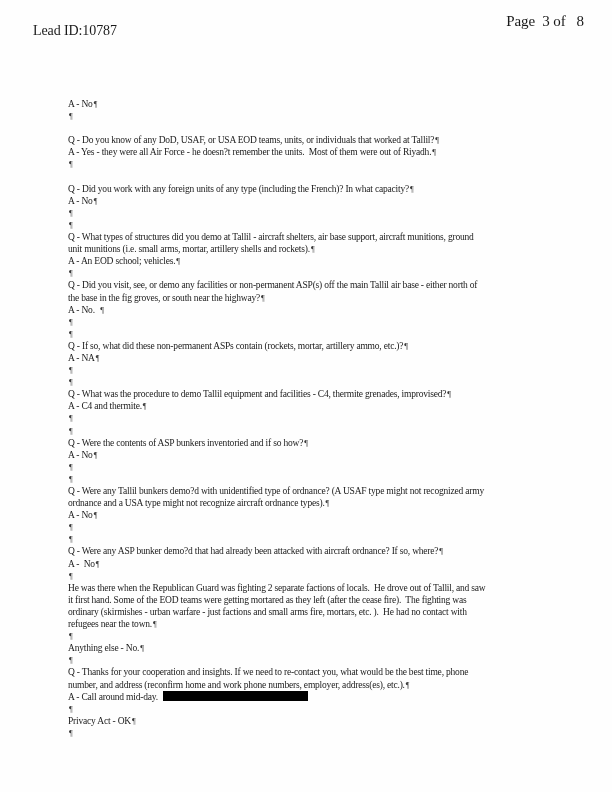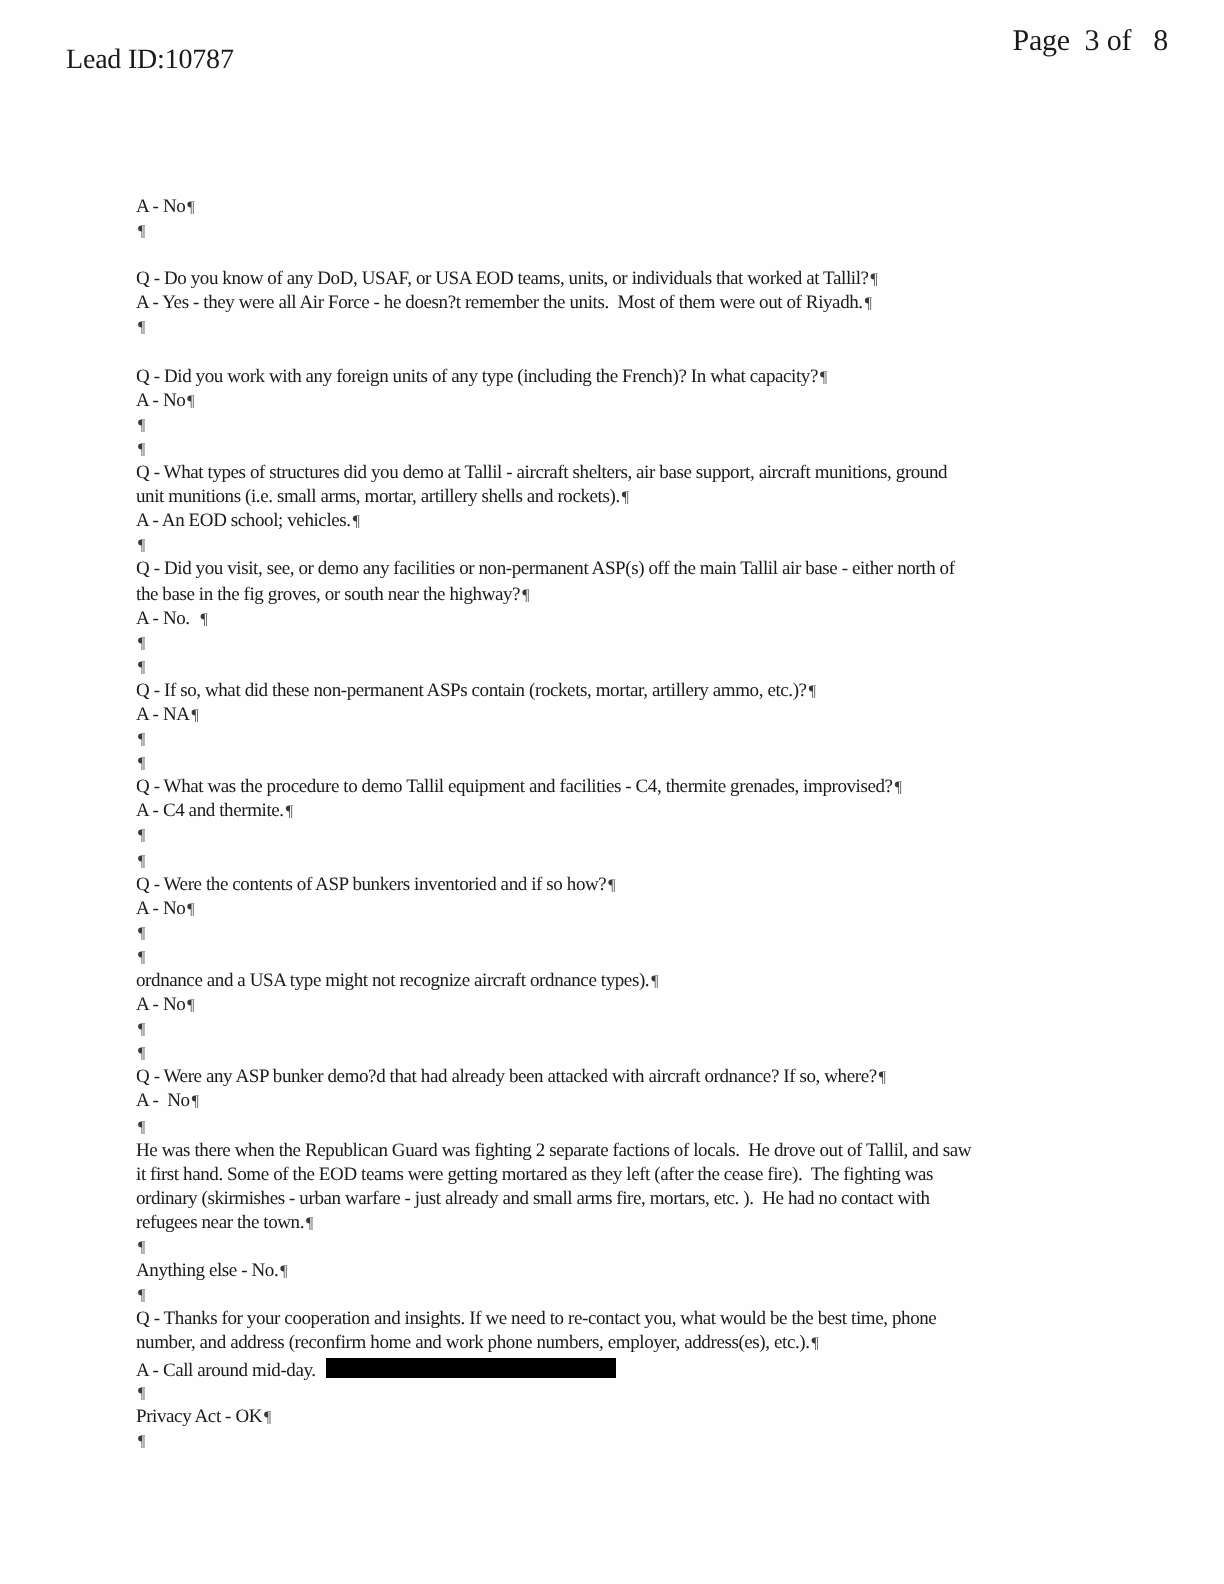--- a/index.html
+++ b/index.html
@@ -92,30 +92,31 @@
       <p class="line"><span class="txt"></span><span class="mark">¶</span></p>
       <p class="line"><span class="txt"></span><span class="mark">¶</span></p>
       <p class="line"><span class="txt">Q - What was the procedure to demo Tallil equipment and facilities - C4, thermite grenades, improvised?</span><span class="mark">¶</span></p>
       <p class="line"><span class="txt">A - C4 and thermite.</span><span class="mark">¶</span></p>
       <p class="line"><span class="txt"></span><span class="mark">¶</span></p>
       <p class="line"><span class="txt"></span><span class="mark">¶</span></p>
       <p class="line"><span class="txt">Q - Were the contents of ASP bunkers inventoried and if so how?</span><span class="mark">¶</span></p>
       <p class="line"><span class="txt">A - No</span><span class="mark">¶</span></p>
       <p class="line"><span class="txt"></span><span class="mark">¶</span></p>
       <p class="line"><span class="txt"></span><span class="mark">¶</span></p>
+      <p class="line"><span class="txt">Q - Were any Tallil bunkers demo?d with unidentified type of ordnance? (A USAF type might not recognized army</span></p>
       <p class="line"><span class="txt">ordnance and a USA type might not recognize aircraft ordnance types).</span><span class="mark">¶</span></p>
       <p class="line"><span class="txt">A - No</span><span class="mark">¶</span></p>
       <p class="line"><span class="txt"></span><span class="mark">¶</span></p>
       <p class="line"><span class="txt"></span><span class="mark">¶</span></p>
       <p class="line"><span class="txt">Q - Were any ASP bunker demo?d that had already been attacked with aircraft ordnance? If so, where?</span><span class="mark">¶</span></p>
       <p class="line"><span class="txt">A -  No</span><span class="mark">¶</span></p>
       <p class="line"><span class="txt"></span><span class="mark">¶</span></p>
       <p class="line"><span class="txt">He was there when the Republican Guard was fighting 2 separate factions of locals.  He drove out of Tallil, and saw</span></p>
       <p class="line"><span class="txt">it first hand. Some of the EOD teams were getting mortared as they left (after the cease fire).  The fighting was</span></p>
-      <p class="line"><span class="txt">ordinary (skirmishes - urban warfare - just already and small arms fire, mortars, etc. ).  He had no contact with</span></p>
+      <p class="line"><span class="txt">ordinary (skirmishes - urban warfare - just factions and small arms fire, mortars, etc. ).  He had no contact with</span></p>
       <p class="line"><span class="txt">refugees near the town.</span><span class="mark">¶</span></p>
       <p class="line"><span class="txt"></span><span class="mark">¶</span></p>
       <p class="line"><span class="txt">Anything else - No.</span><span class="mark">¶</span></p>
       <p class="line"><span class="txt"></span><span class="mark">¶</span></p>
       <p class="line"><span class="txt">Q - Thanks for your cooperation and insights. If we need to re-contact you, what would be the best time, phone</span></p>
       <p class="line"><span class="txt">number, and address (reconfirm home and work phone numbers, employer, address(es), etc.).</span><span class="mark">¶</span></p>
       <p class="line"><span class="txt">A - Call around mid-day. </span><span class="redaction" style="width: 145px; height: 10px; background: rgb(0, 0, 0);"></span></p>
       <p class="line"><span class="txt"></span><span class="mark">¶</span></p>
       <p class="line"><span class="txt">Privacy Act - OK</span><span class="mark">¶</span></p>
       <p class="line"><span class="txt"></span><span class="mark">¶</span></p>

